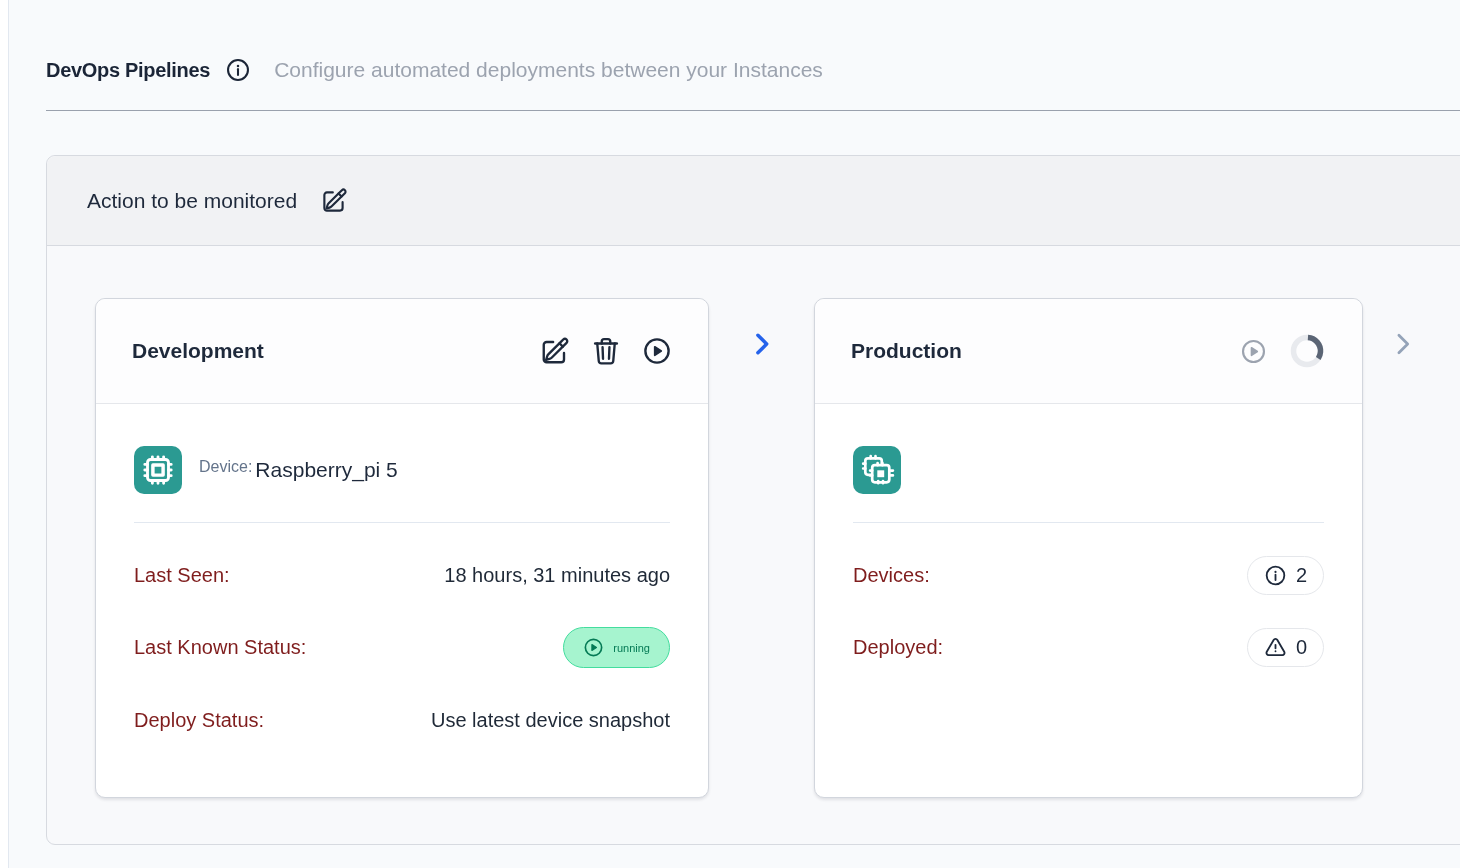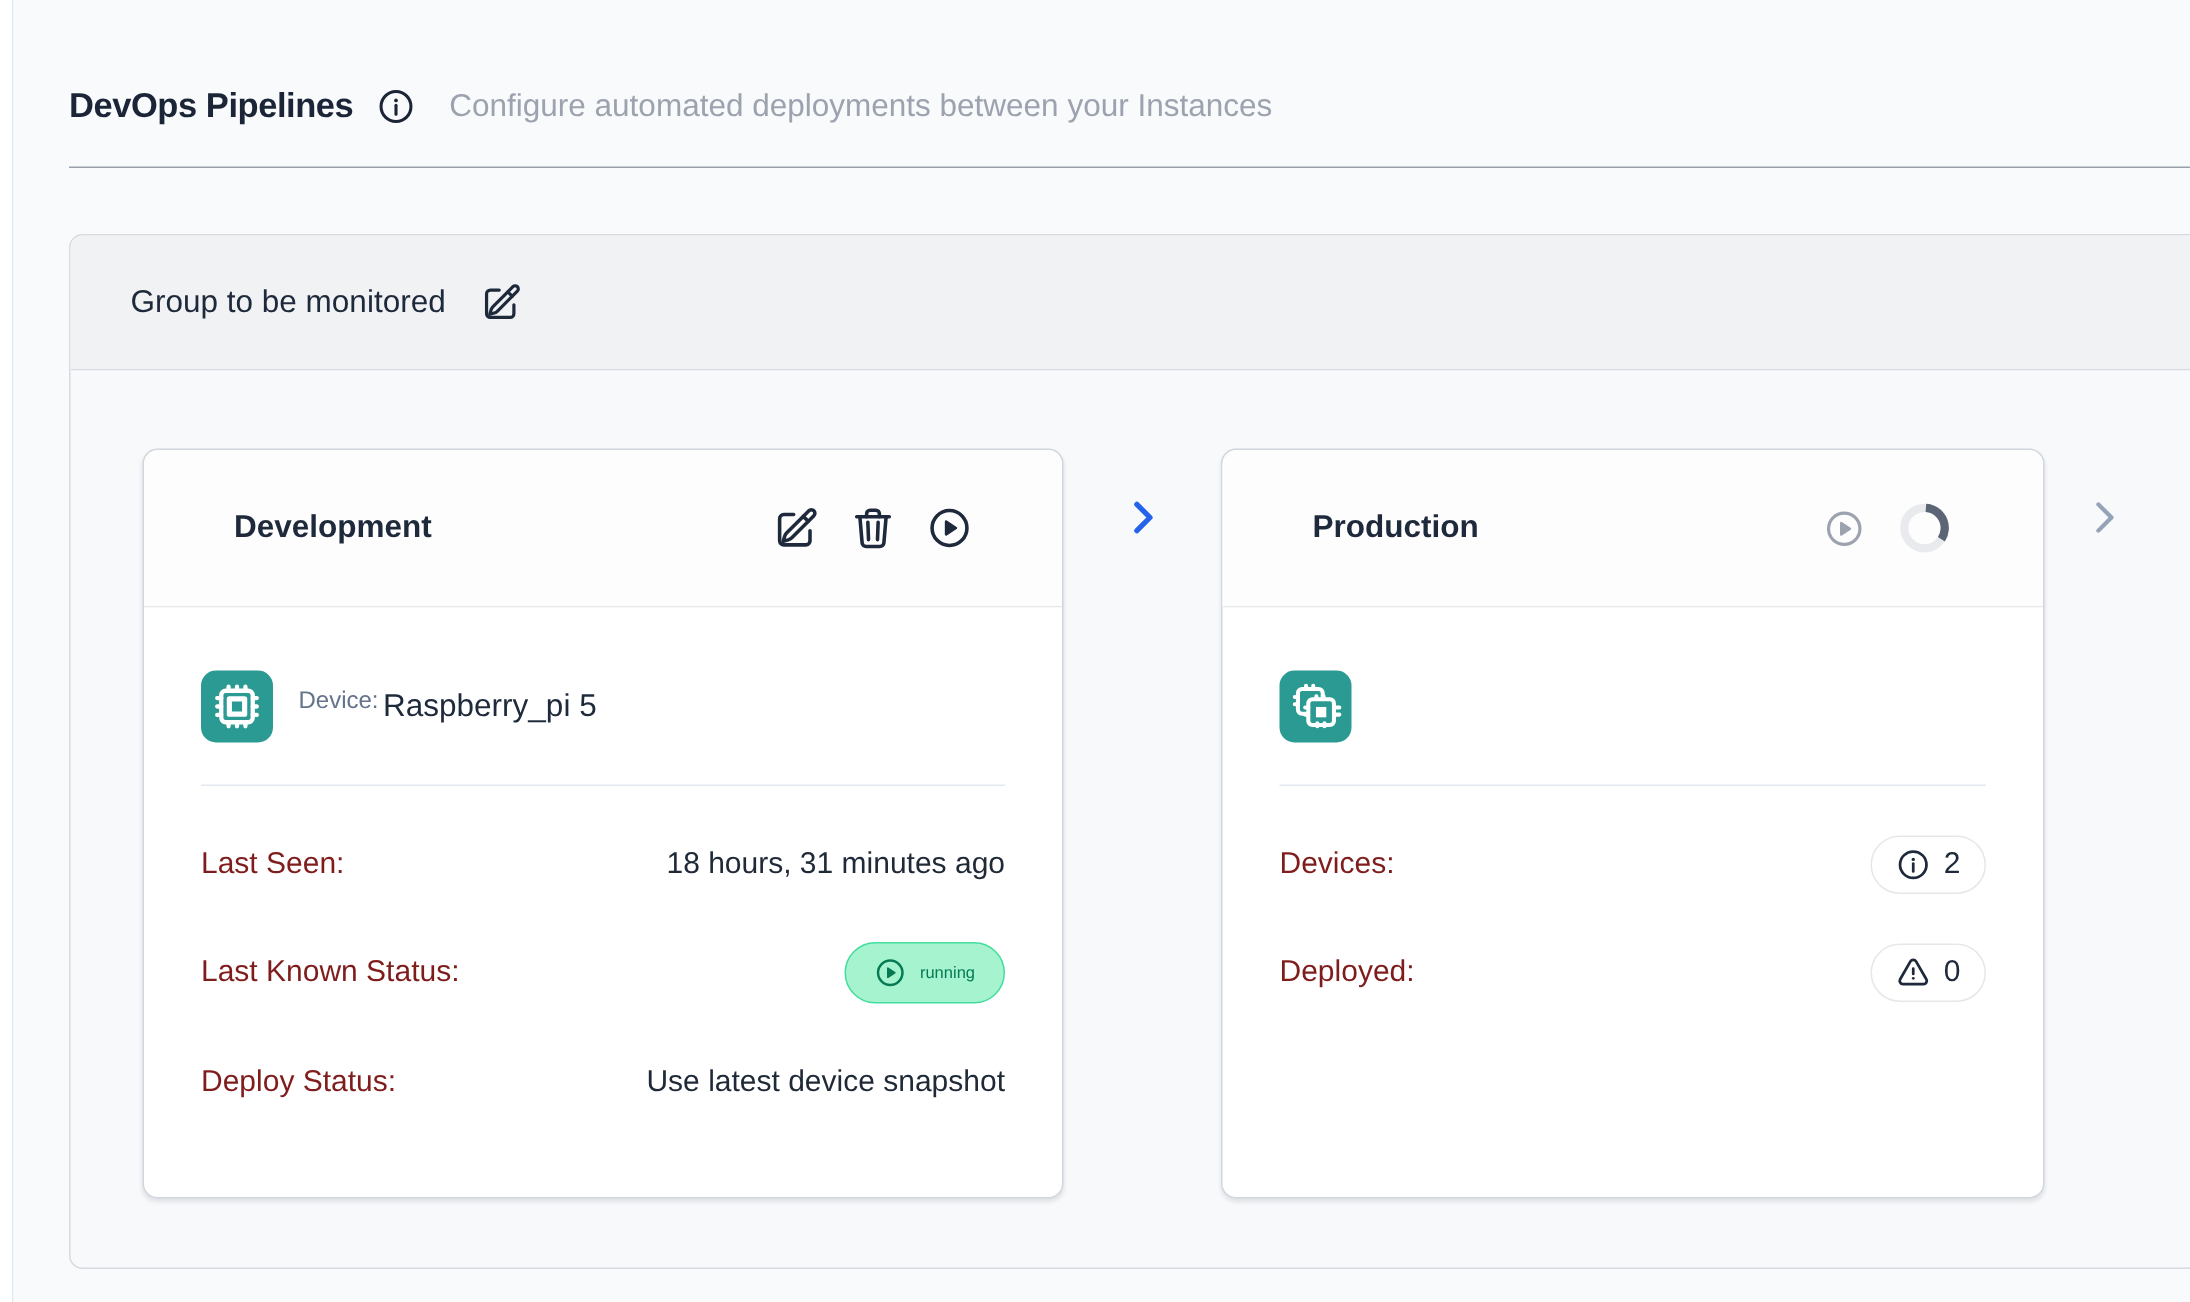--- a/index.html
+++ b/index.html
@@ -16,21 +16,21 @@
   }
   .content {
     position: absolute; left: 9px; top: 0; right: 0; bottom: 0;
     background: #f8fafc;
     padding: 57px 0 0 37px;
     overflow: hidden;
   }
   
   .page-header { display: flex; align-items: center; gap: 15px; }
   .page-title {
-    font-size: 23px; font-weight: 700; color: #1b2537; letter-spacing: -0.3px;
+    font-size: 20px; font-weight: 700; color: #1b2537; letter-spacing: -0.3px;
   }
   .info-icon { width: 26px; height: 26px; color: #1b2537; display: block; }
   .page-subtitle { font-size: 21px; color: #9ca3af; margin-left: 8px; font-weight: 400; }
   .title-rule {
     margin-top: 27px; height: 0;
     border-top: 1.5px solid #9aa1ad;
   }
   
   .panel {
     margin-top: 44px;
@@ -61,21 +61,21 @@
     border-radius: 10px;
     box-shadow: 0 2px 3px rgba(15,23,42,0.10);
     height: 500px;
     display: flex; flex-direction: column;
   }
   .card-dev  { width: 614px; }
   .card-prod { width: 549px; }
   .stage-header {
     height: 105px; flex: 0 0 105px;
     display: flex; align-items: center; justify-content: space-between;
-    padding: 0 60px;
+    padding: 0 36px;
     background: #fdfdfe;
     border-bottom: 1px solid #e5e7eb;
     border-radius: 10px 10px 0 0;
   }
   .stage-title { font-size: 21px; font-weight: 600; color: #1e293b; }
   .stage-actions { display: flex; align-items: center; gap: 21px; }
   .icon-btn { background: none; border: none; padding: 0; cursor: pointer; color: #1e293b; display: flex; }
   .icon-btn svg { width: 30px; height: 30px; }
   .icon-btn.disabled { color: #9ca3af; cursor: default; }
   .icon-btn.disabled svg { width: 27px; height: 27px; }
@@ -192,21 +192,21 @@
     <h1 class="page-title">DevOps Pipelines</h1>
     <svg class="info-icon" viewBox="0 0 24 24">
         <use href="#def-info"></use>
       </svg>
     <span class="page-subtitle">Configure automated deployments between your Instances</span>
   </div>
   <div class="title-rule"></div>
 
   <section class="panel">
     <div class="panel-header">
-      <span class="panel-title">Group to be monitored</span>
+      <span class="panel-title">Action to be monitored</span>
       <button class="panel-edit" title="">
         <svg viewBox="0 0 24 24">
             <use href="#def-edit"></use>
           </svg>
       </button>
     </div>
 
     <div class="panel-body">
 
       <div class="stage-card card-dev">

